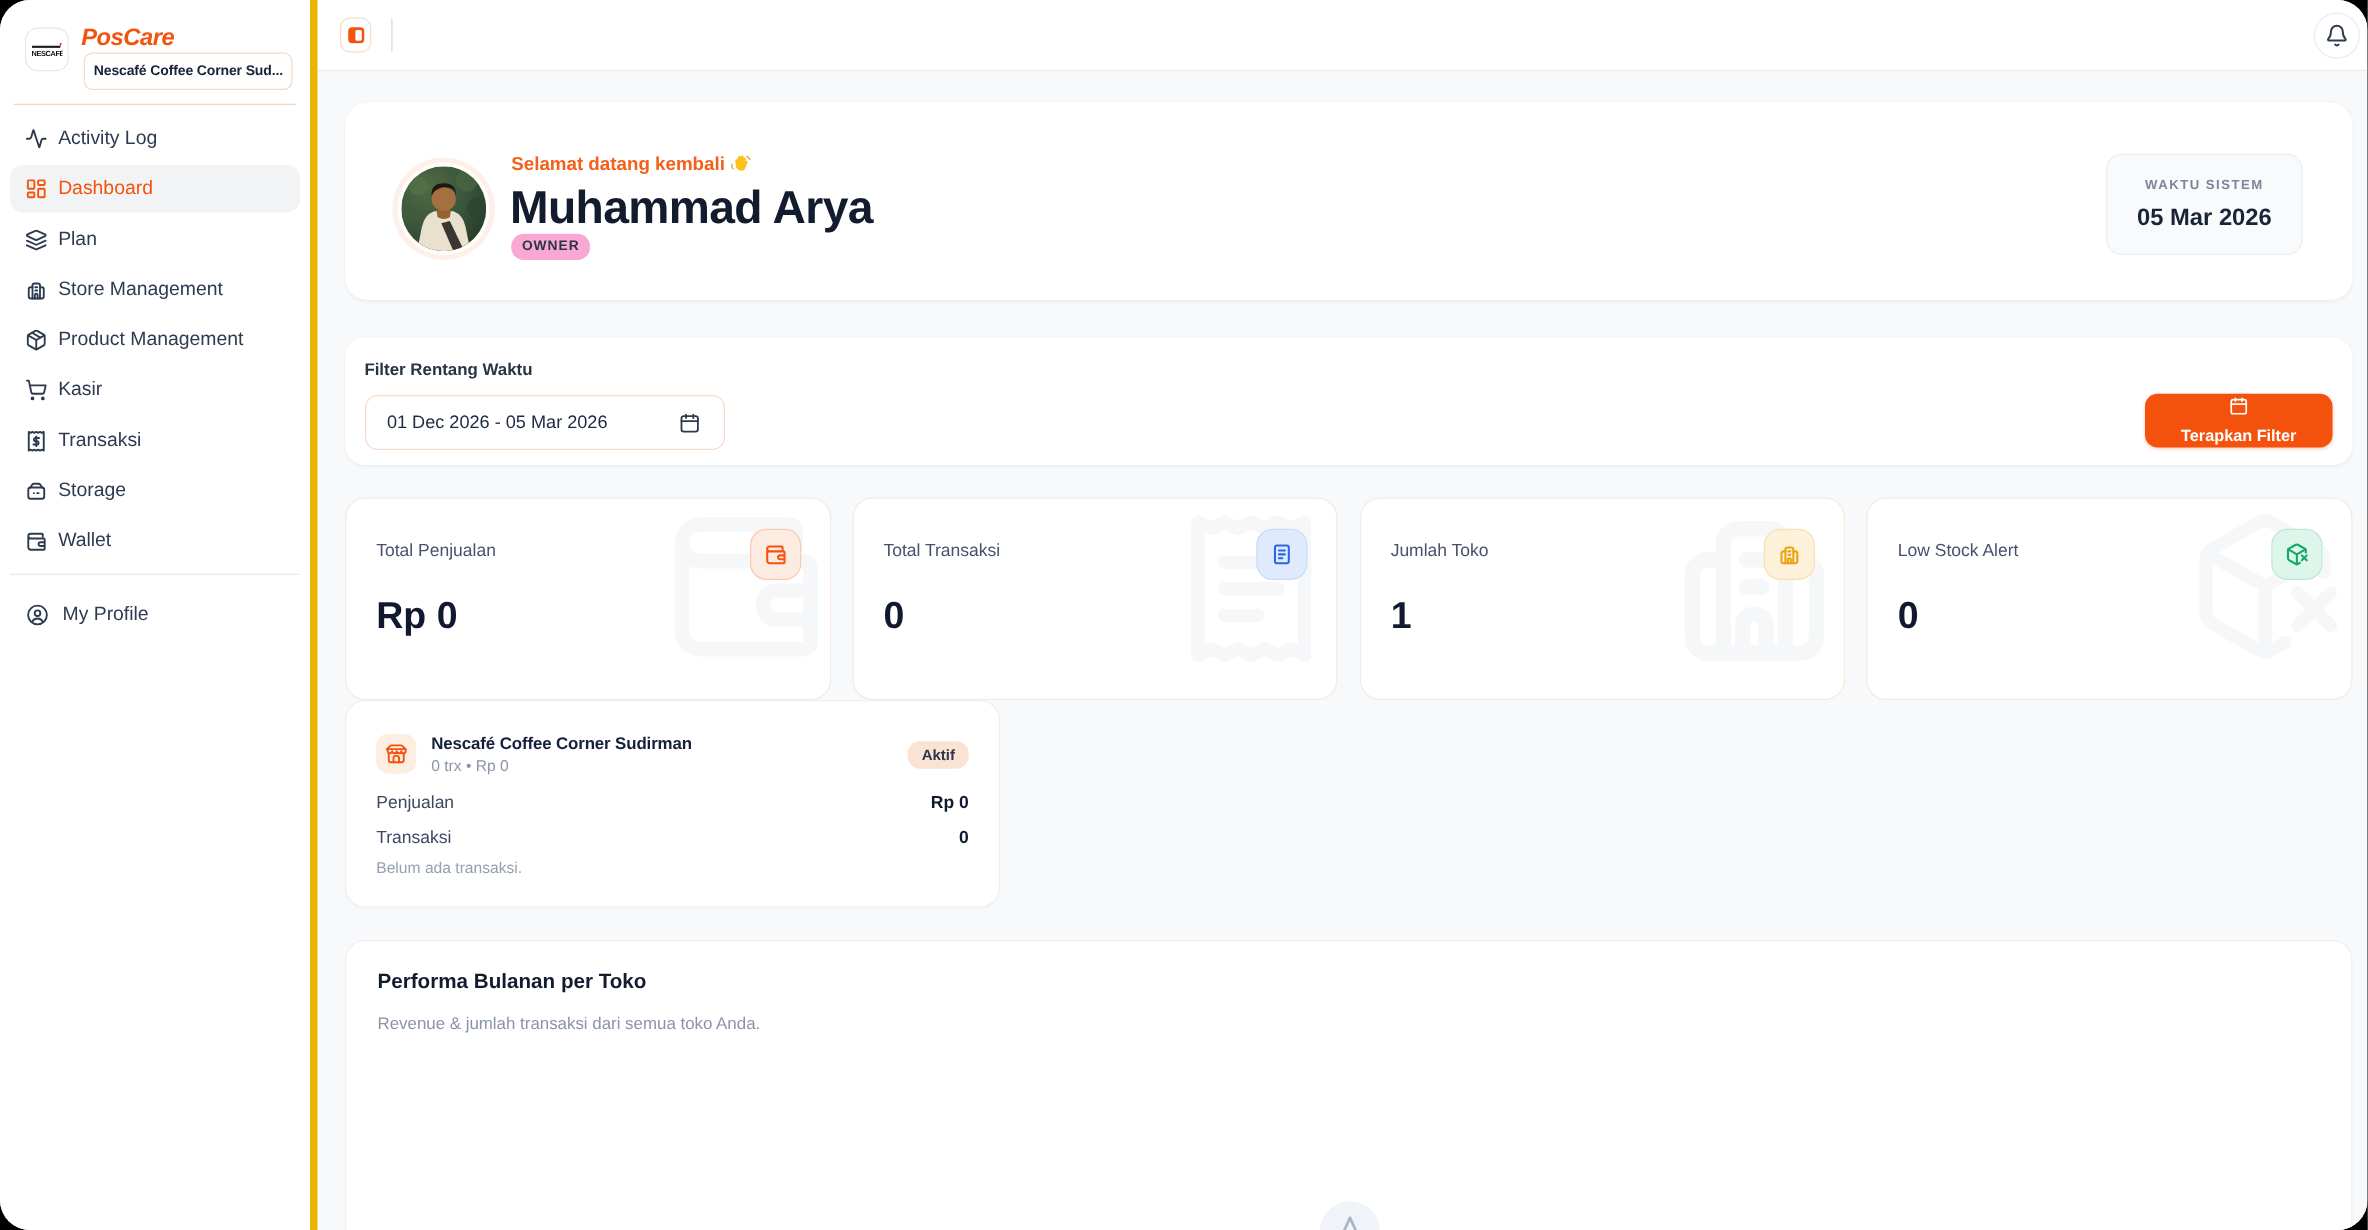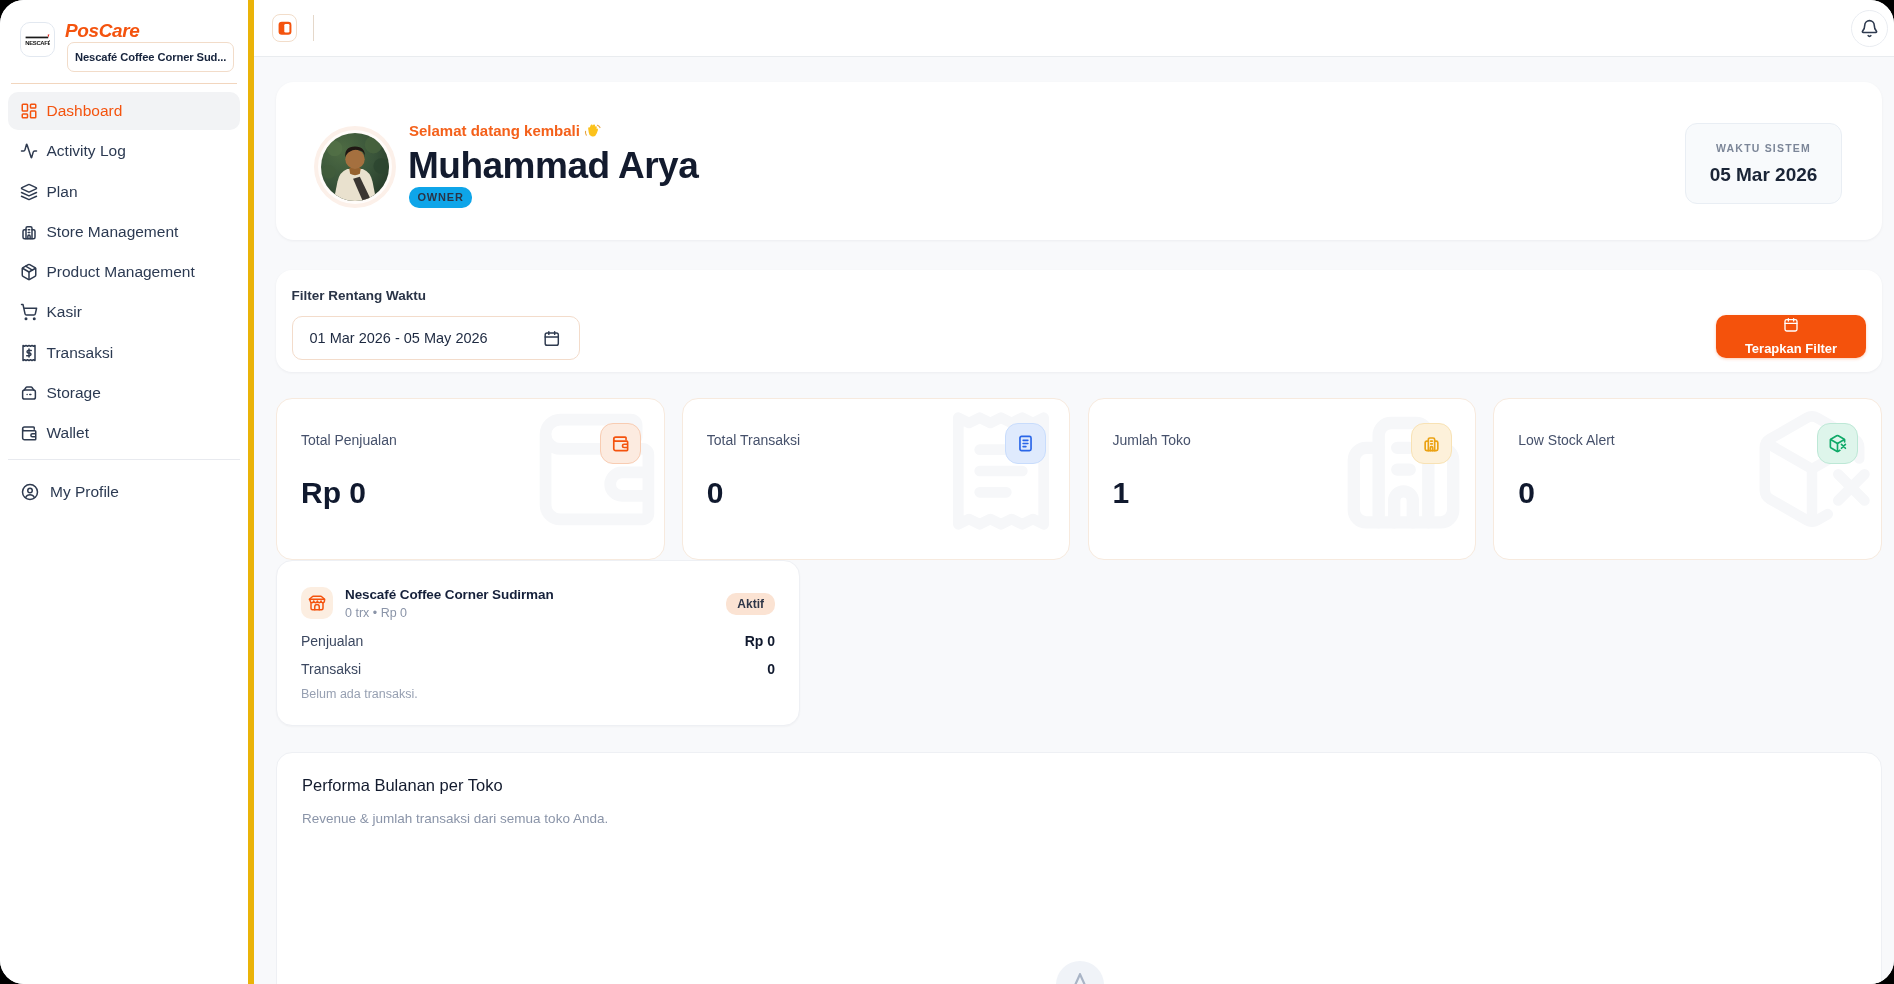--- a/index.html
+++ b/index.html
@@ -27,21 +27,21 @@
 .toggle-btn { position:absolute; left:18px; top:14px; width:25px; height:28px; border:1px solid #f2ddca; border-radius:8px; display:flex; align-items:center; justify-content:center; }
 .top-vsep { position:absolute; left:59px; top:15px; width:1px; height:26px; background:#e5d8ca; }
 .bell-btn { position:absolute; right:6px; top:10px; width:37px; height:37px; border:1px solid #e9ecf1; border-radius:50%; display:flex; align-items:center; justify-content:center; background:#fff; }
 
 .main { position:absolute; left:254px; top:57px; right:0; bottom:0; background:#f8f9fb; }
 .card { position:absolute; background:#fff; border-radius:16px; }
 .header-card { left:22px; top:25px; width:1606px; height:158px; border-radius:18px; box-shadow:0 1px 3px rgba(16,24,40,.05); }
 .avatar { position:absolute; left:44.5px; top:50.5px; width:68px; height:68px; border-radius:50%; box-shadow:0 0 0 3px #fffcfa, 0 0 0 7px #fcf0e9; overflow:hidden; }
 .welcome { position:absolute; left:133px; top:40px; font-size:15px; font-weight:bold; color:#f4601a; }
 .hname { position:absolute; left:132px; top:62.5px; font-size:37px; font-weight:bold; color:#131b2e; letter-spacing:-0.5px; }
-.owner-pill { position:absolute; left:133px; top:104.5px; height:21px; padding:0 8.5px; background:#0ea5e9; border-radius:10px; display:flex; align-items:center; font-size:11px; font-weight:bold; letter-spacing:0.8px; color:#2a3447; }
+.owner-pill { position:absolute; left:133px; top:104.5px; height:21px; padding:0 8.5px; background:#f9a8d4; border-radius:10px; display:flex; align-items:center; font-size:11px; font-weight:bold; letter-spacing:0.8px; color:#2a3447; }
 .waktu-box { position:absolute; right:40px; top:41px; width:157px; height:81px; background:#f8fafc; border:1px solid #e9eef4; border-radius:12px; text-align:center; }
 .waktu-box .t1 { margin-top:18px; font-size:10.5px; font-weight:bold; letter-spacing:1.2px; color:#7c8698; }
 .waktu-box .t2 { margin-top:10px; font-size:19px; font-weight:bold; color:#1a2436; }
 .filter-card { left:22px; top:213px; width:1606px; height:102px; box-shadow:0 1px 3px rgba(16,24,40,.05); }
 .filter-lbl { position:absolute; left:15.5px; top:18px; font-size:13.5px; font-weight:bold; color:#2a3447; }
 .date-input { position:absolute; left:15.5px; top:46px; width:288px; height:44px; border:1px solid #f3dccb; border-radius:10px; background:#fff; }
 .date-input .txt { position:absolute; left:17px; top:12.5px; font-size:14.5px; font-weight:500; color:#1d2940; }
 .date-input svg { position:absolute; right:18px; top:13px; }
 .apply-btn { position:absolute; right:16px; top:45px; width:150px; height:43px; background:#f4520c; border-radius:10px; display:flex; align-items:center; justify-content:center; gap:8px; color:#fff; font-size:13px; font-weight:bold; box-shadow:0 1px 3px rgba(244,82,12,.3);flex-direction:column; }
 
@@ -58,21 +58,21 @@
 .store-card { left:22px; top:503px; width:524px; height:166px; border:1px solid #eef0f4; box-shadow:0 1px 2px rgba(16,24,40,.03); }
 .sicon { position:absolute; left:24px; top:26px; width:32px; height:32px; background:#fceee1; border-radius:10px; display:flex; align-items:center; justify-content:center; }
 .stitle { position:absolute; left:68px; top:26px; font-size:13.5px; font-weight:bold; color:#15203a; letter-spacing:-0.1px; }
 .ssub { position:absolute; left:68px; top:44.5px; font-size:12.5px; color:#8a94a8; }
 .aktif { position:absolute; right:24px; top:32px; height:21.5px; padding:0 11px; background:#fbe3d3; border-radius:10px; display:flex; align-items:center; font-size:12px; font-weight:bold; color:#2e3648; }
 .srow { position:absolute; left:24px; right:24px; font-size:14px; color:#3c4860; }
 .srow b { float:right; color:#10192e; }
 .snote { position:absolute; left:24px; top:126px; font-size:12.5px; color:#97a0b2; }
 
 .chart-card { left:22px; top:695px; width:1606px; height:500px; border:1px solid #eef0f4; }
-.ctitle { position:absolute; left:25px; top:23px; font-size:16.5px; font-weight:normal; color:#131b2e; }
+.ctitle { position:absolute; left:25px; top:23px; font-size:16.5px; font-weight:bold; color:#131b2e; }
 .csub { position:absolute; left:25px; top:58px; font-size:13.5px; color:#8a94a8; }
 .empty-circle { position:absolute; left:779px; top:208px; width:48px; height:48px; border-radius:50%; background:#f0f3f8; display:flex; justify-content:center; }
 </style>
 </head>
 <body>
 <div class="page">
 
   <div class="main">
     <div class="card header-card">
       <div class="avatar"><svg width="68" height="68" viewBox="0 0 70 70">
@@ -104,21 +104,21 @@
       <div class="owner-pill">OWNER</div>
       <div class="waktu-box">
           <div class="t1">WAKTU SISTEM</div>
           <div class="t2">05 Mar 2026</div>
         </div>
     </div>
 
     <div class="card filter-card">
       <div class="filter-lbl">Filter Rentang Waktu</div>
       <div class="date-input">
-          <span class="txt">01 Mar 2026 - 05 May 2026</span>
+          <span class="txt">01 Dec 2026 - 05 Mar 2026</span>
           <svg width="17.5" height="17.5" viewBox="0 0 24 24" fill="none">
             <g stroke="#2e3a4f" stroke-width="2" stroke-linecap="round" stroke-linejoin="round">
               <rect x="3" y="4" width="18" height="17" rx="2.5"></rect>
               <path d="M8 2.5v3.5M16 2.5v3.5M3 9.5h18"></path>
             </g>
           </svg>
         </div>
       <div class="apply-btn">
           <svg width="16" height="16" viewBox="0 0 24 24" fill="none">
             <g stroke="#fff" stroke-width="2" stroke-linecap="round" stroke-linejoin="round">
@@ -274,38 +274,38 @@
         <svg width="25" height="12" viewBox="0 0 25 12">
           <rect x="0.6" y="2.6" width="22.6" height="1.7" fill="#1a1a1a"></rect>
           <text x="0.2" y="10.6" font-family="Liberation Sans, sans-serif" font-size="5.9" font-weight="bold" letter-spacing="-0.3" fill="#111">NESCAFÉ</text>
           <path d="M22.6 0.8 L24.4 0.2 L23.4 3.6 Z" fill="#e2231a"></path>
         </svg>
       </div>
     <div class="brand">PosCare</div>
     <div class="store-badge">Nescafé Coffee Corner Sud...</div>
     <div class="side-div1"></div>
     <nav class="nav">
+      <div class="nav-item">
+          <svg width="18" height="18" viewBox="0 0 24 24" fill="none">
+            <g stroke="#2e3a4f" stroke-width="2" stroke-linecap="round" stroke-linejoin="round">
+              <path d="M22 12h-2.5a2 2 0 0 0-1.9 1.46l-2.1 7.4a.25.25 0 0 1-.48 0L9.2 3.1a.25.25 0 0 0-.48 0l-2.1 7.4A2 2 0 0 1 4.7 12H2"></path>
+            </g>
+          </svg>
+          <span class="lbl">Activity Log</span>
+        </div>
       <div class="nav-item active">
           <svg width="18" height="18" viewBox="0 0 24 24" fill="none">
             <g stroke="#f4530e" stroke-width="2" stroke-linecap="round" stroke-linejoin="round">
               <rect x="3" y="3" width="7" height="9" rx="1"></rect>
               <rect x="14" y="3" width="7" height="5" rx="1"></rect>
               <rect x="14" y="12" width="7" height="9" rx="1"></rect>
               <rect x="3" y="16" width="7" height="5" rx="1"></rect>
             </g>
           </svg>
           <span class="lbl">Dashboard</span>
-        </div>
-      <div class="nav-item">
-          <svg width="18" height="18" viewBox="0 0 24 24" fill="none">
-            <g stroke="#2e3a4f" stroke-width="2" stroke-linecap="round" stroke-linejoin="round">
-              <path d="M22 12h-2.5a2 2 0 0 0-1.9 1.46l-2.1 7.4a.25.25 0 0 1-.48 0L9.2 3.1a.25.25 0 0 0-.48 0l-2.1 7.4A2 2 0 0 1 4.7 12H2"></path>
-            </g>
-          </svg>
-          <span class="lbl">Activity Log</span>
         </div>
       <div class="nav-item">
           <svg width="18" height="18" viewBox="0 0 24 24" fill="none">
             <g stroke="#2e3a4f" stroke-width="2" stroke-linecap="round" stroke-linejoin="round">
               <path d="M12.83 2.18a2 2 0 0 0-1.66 0L2.6 6.08a1 1 0 0 0 0 1.83l8.58 3.91a2 2 0 0 0 1.66 0l8.58-3.9a1 1 0 0 0 0-1.83Z"></path>
               <path d="m22 12.65-9.17 4.16a2 2 0 0 1-1.66 0L2 12.65"></path>
               <path d="m22 17.65-9.17 4.16a2 2 0 0 1-1.66 0L2 17.65"></path>
             </g>
           </svg>
           <span class="lbl">Plan</span>

